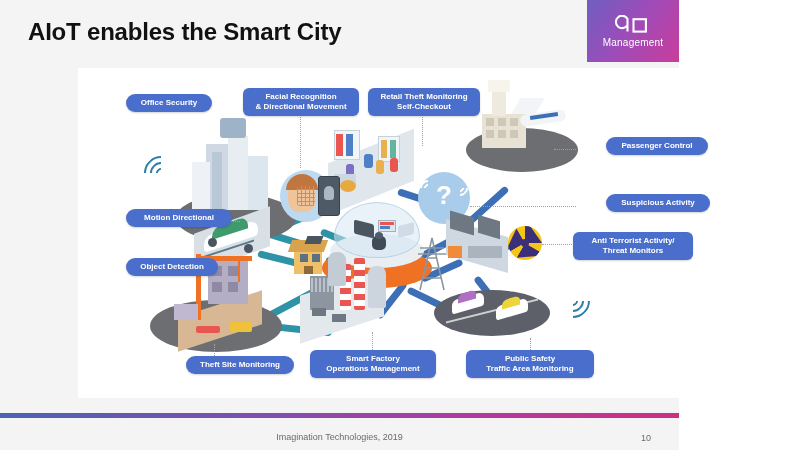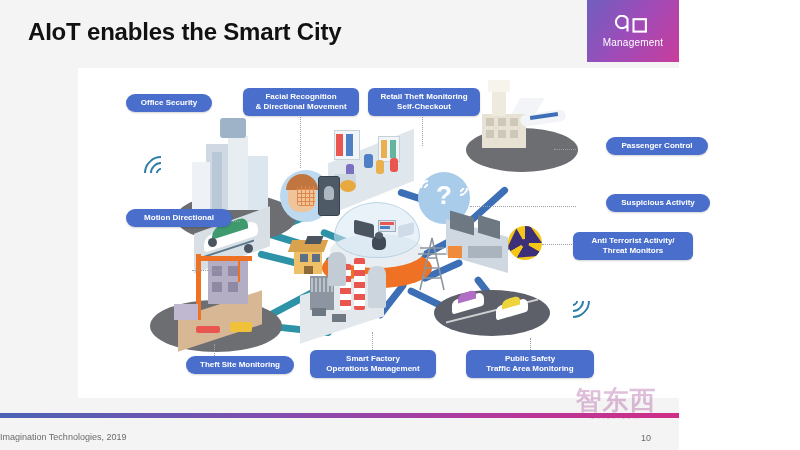--- a/index.html
+++ b/index.html
@@ -172,20 +172,21 @@
   
   .grad-bar {
     position: absolute;
     left: 0; right: 0; bottom: 32px;
     height: 5px;
     background: linear-gradient(90deg, #4b63b5 0%, #7e4fb0 38%, #b13a9e 70%, #cf2e86 100%);
   }
   .footer-text {
     position: absolute;
     left: 0; right: 0; bottom: 8px;
+    text-align: center;
     font-size: 9px;
     color: #6b6b6b;
   }
   .page-num {
     position: absolute;
     right: 28px; bottom: 7px;
     font-size: 9px;
     color: #6b6b6b;
   }
   .watermark {
@@ -436,29 +437,26 @@
     <div class="label pill" style="left:20px;top:26px;width:86px;">Office Security</div>
     <div class="label rect" style="left:165px;top:20px;width:116px;">Facial Recognition
 &amp; Directional Movement</div>
     <div class="label rect" style="left:290px;top:20px;width:112px;">Retail Theft Monitoring
 Self-Checkout</div>
     <div class="label pill" style="left:500px;top:69px;width:102px;">Passenger Control</div>
     <div class="label pill" style="left:500px;top:126px;width:104px;">Suspicious Activity</div>
     <div class="label rect" style="left:495px;top:164px;width:120px;">Anti Terrorist Activity/
 Threat Monitors</div>
     <div class="label pill" style="left:20px;top:141px;width:106px;">Motion Directional</div>
+    <div class="label pill" style="left:20px;top:190px;width:92px;">Object Detection</div>
     <div class="label pill" style="left:80px;top:288px;width:108px;">Theft Site Monitoring</div>
     <div class="label rect" style="left:232px;top:282px;width:126px;">Smart Factory
 Operations Management</div>
     <div class="label rect" style="left:388px;top:282px;width:128px;">Public Safety
 Traffic Area Monitoring</div>
 
   </div>
 
-  <div class="watermark">
-    <div class="wm-cn">智东西</div>
-    <div class="wm-url">zhidx.com</div>
-  </div>
   <div class="grad-bar"></div>
   <div class="footer-text">Imagination Technologies, 2019</div>
   <div class="page-num">10</div>
 
 </div>
 
 </body></html>

